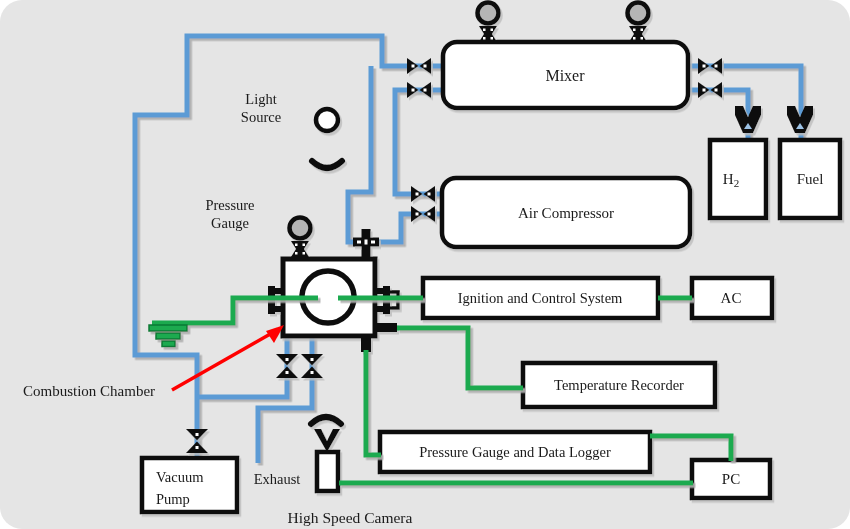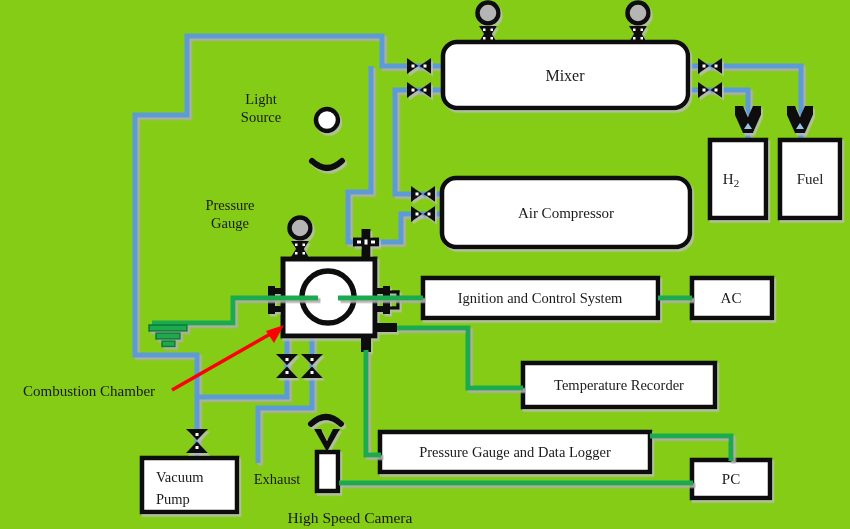--- a/index.html
+++ b/index.html
@@ -1,17 +1,17 @@
 <!DOCTYPE html>
 <html><head>
 <meta charset="utf-8">
 <style>
   html,body{margin:0;padding:0;background:#ffffff;}
-  .stage{position:relative;width:850px;height:529px;background:#84cc16;overflow:hidden;
-         font-family:"Liberation Serif", serif;}
+  .stage{position:relative;width:850px;height:529px;background:#e5e5e5;overflow:hidden;
+         font-family:"Liberation Serif", serif;border-radius:22px;}
   svg{display:block;}
   text{font-family:"Liberation Serif", serif;fill:#1a1a1a;}
   .boxlbl{font-size:14.5px;}
   .pipe{stroke:#5b9bd5;stroke-width:5;fill:none;}
   .wire{stroke:#1aaa50;stroke-width:5;fill:none;}
   .beam{stroke:#ffff00;stroke-width:3.5;fill:none;}
   .box{fill:#ffffff;stroke:#111111;stroke-width:4.5;}
   .blk{fill:#111111;stroke:none;}
 </style>
 </head>

